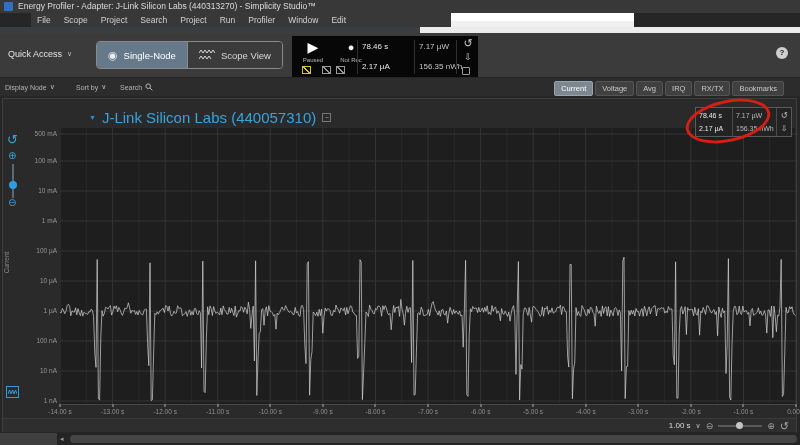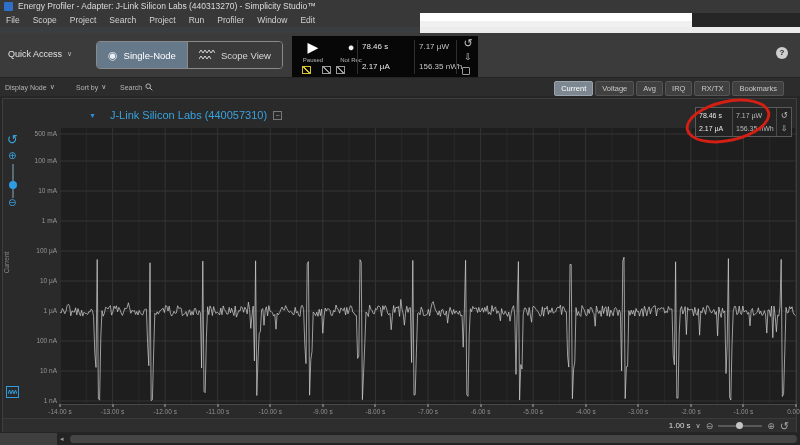--- a/index.html
+++ b/index.html
@@ -5,21 +5,21 @@
   * { margin:0; padding:0; box-sizing:border-box; }
   html,body { width:800px; height:445px; overflow:hidden; background:#262626;
     font-family:"Liberation Sans","DejaVu Sans",sans-serif; -webkit-font-smoothing:antialiased; }
 
   
   #titlebar { position:absolute; left:0; top:0; width:800px; height:13px; background:#383838; }
   #app-icon { position:absolute; left:4px; top:2px; width:9px; height:9px; background:#2e6fc9; border-radius:1px; }
   #title-text { position:absolute; left:18px; top:1px; font-size:8.5px; color:#dcdcdc; white-space:nowrap; }
 
   
-  #menubar { position:absolute; left:0; top:13px; width:692px; height:14px; display:flex; }
+  #menubar { position:absolute; left:0; top:13px; width:634px; height:14px; display:flex;padding-left:31px; }
   #menu-left { width:420px; height:14px; background:#383838; display:flex; align-items:center; padding-left:6px; gap:13px; }
   #menu-left span { font-size:8.5px; color:#d2d2d2; cursor:default; }
   #menu-right { flex:1; background:linear-gradient(#ffffff 0 60%, #f0f0f0 60% 100%); }
   #substrip { position:absolute; left:0; top:27px; width:800px; height:6px; display:flex; }
   #substrip .l { width:420px; background:#3b3e41; }
   #substrip .r { flex:1; background:#ececec; }
 
   
   #toolbar { position:absolute; left:0; top:33px; width:800px; height:44px; background:#3b3b3b; }
   #quick-access { position:absolute; left:8px; top:16px; display:flex; align-items:center; gap:5px;
@@ -64,21 +64,21 @@
   .tab { font-size:7.5px; padding:2px 6px; border-radius:2px; background:#404040; border:1px solid #555;
     color:#c8c8c8; cursor:pointer; white-space:nowrap; }
   .tab.active { background:#7c8791; border-color:#9aa4ad; color:#fff; }
 
   
   #main { position:absolute; left:0; top:96px; width:800px; height:349px; background:#262626; }
   #chart-panel { position:absolute; left:2px; top:2px; width:795px; height:334px;
     background:#2a2a2a; border:1px solid #3e3e3e; }
   #node-header { position:absolute; left:86px; top:10px; display:flex; align-items:center; gap:6px; }
   #node-expand { color:#2d8fd5; font-size:7px; cursor:pointer; }
-  #node-label { color:#38a3de; font-size:11px; cursor:pointer;margin-left:8px; }
+  #node-label { color:#38a3de; font-size:15px; cursor:pointer; }
   #node-collapse { width:9px; height:9px; border:1px solid #777; color:#aaa; font-size:7px;
     line-height:7px; text-align:center; cursor:pointer; }
 
   
   .strip-icon { position:absolute; color:#3aa0dc; cursor:pointer; }
   #v-undo { left:4px; top:33px; font-size:13px; }
   #v-plus { left:5px; top:51px; font-size:10px; }
   #v-slider-track { position:absolute; left:9px; top:65px; width:2px; height:34px; background:#5a6a75; }
   #v-slider-thumb { position:absolute; left:6px; top:82px; width:8px; height:8px; border-radius:50%;
     background:#2f9be0; cursor:pointer; }

